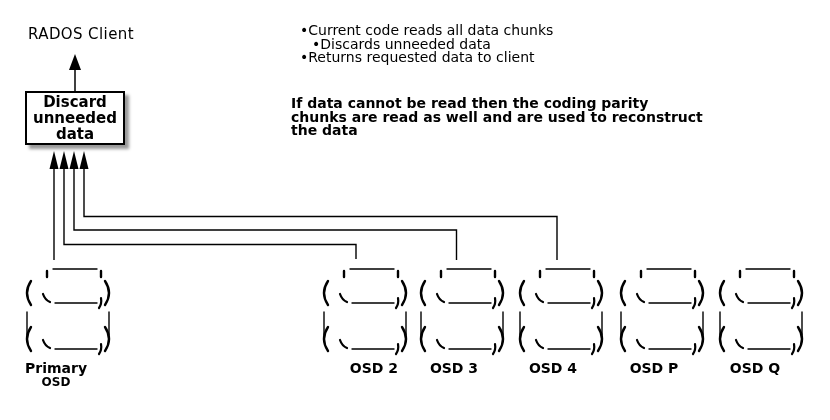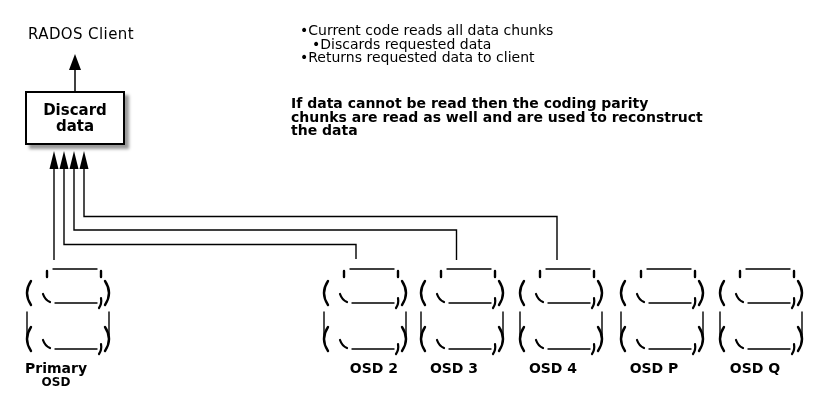--- a/index.html
+++ b/index.html
@@ -72,26 +72,27 @@
     <use href="#cyl" x="417" y="266"></use>
     <use href="#cyl" x="516" y="266"></use>
     <use href="#cyl" x="617" y="266"></use>
     <use href="#cyl" x="716" y="266"></use>
   </svg>
 
   <div class="abs title">RADOS Client</div>
 
   <div class="abs dbox">
     <div>Discard</div>
+    <div>unneeded</div>
     <div>data</div>
   </div>
 
   <div class="abs bullets">
     <div>•Current code reads all data chunks</div>
-    <div class="lvl2">•Discards requested data</div>
+    <div class="lvl2">•Discards unneeded data</div>
     <div>•Returns requested data to client</div>
   </div>
 
   <div class="abs osdlabel" style="left:10px;">
     <div>Primary</div>
     <div class="sub">OSD</div>
   </div>
 
   <div class="abs note">
     <div>If data cannot be read then the coding parity</div>

